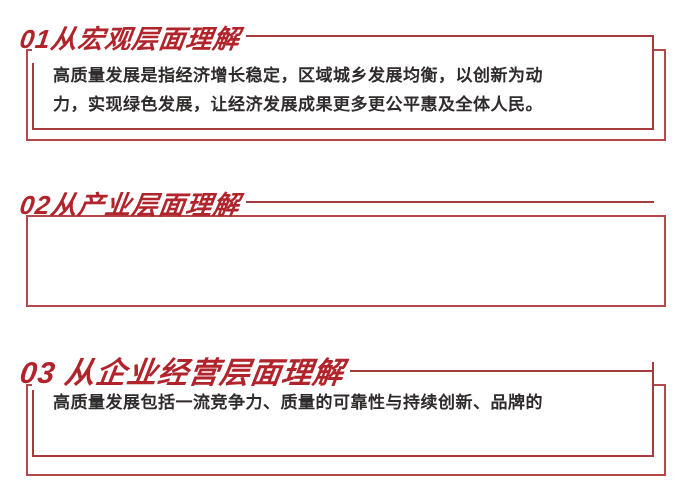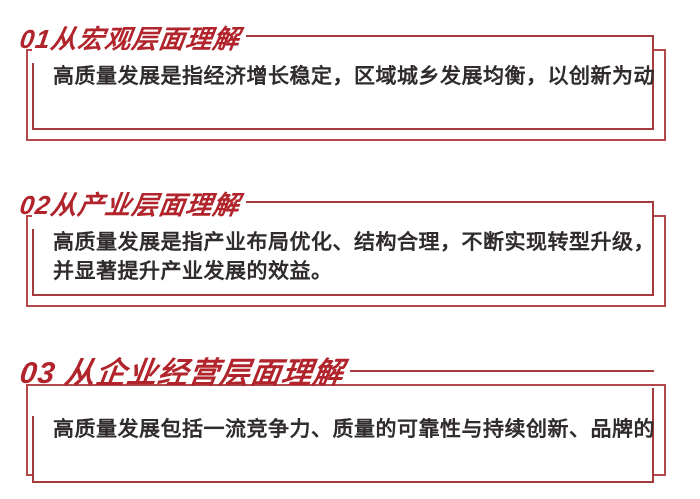--- a/index.html
+++ b/index.html
@@ -60,54 +60,51 @@
   
   .front-box{
     position:absolute;left:32px;width:622px;height:95px;
     background:var(--c-bg);
     border-right:2px solid var(--c-frame-front);
     border-bottom:2px solid var(--c-frame-front);
     z-index:1;
     padding:26px 18px 0 21px;
   }
   .sec1 .front-box,.sec2 .front-box{top:11px;}
-  .sec3 .front-box{top:31px;padding-top:26px;}
+  .sec3 .front-box{top:5px;padding-top:26px;}
   .front-box::before{ 
     content:"";position:absolute;left:0;top:28px;bottom:0;width:2px;
     background:var(--c-frame-front);
   }
   .body-line{
-    font-size:21px;
+    font-size:17px;
     line-height:29px;
     font-weight:700;
     color:var(--c-body);
     letter-spacing:0.5px;
     white-space:nowrap;
   }
 </style>
 </head>
 <body>
 
 <section class="sec sec1">
   <div class="back-frame"></div>
   <div class="front-box">
     <div class="body-line">高质量发展是指经济增长稳定，区域城乡发展均衡，以创新为动</div>
+    <div class="body-line">力，实现绿色发展，让经济发展成果更多更公平惠及全体人民。</div>
   </div>
   <div class="heading-row">
     <h2 class="heading">01从宏观层面理解</h2>
     <div class="heading-rule"></div>
   </div>
 </section>
 
 <section class="sec sec2">
   <div class="back-frame"></div>
-  <div class="front-box">
-    <div class="body-line">高质量发展是指产业布局优化、结构合理，不断实现转型升级，</div>
-    <div class="body-line">并显著提升产业发展的效益。</div>
-  </div>
   <div class="heading-row">
     <h2 class="heading">02从产业层面理解</h2>
     <div class="heading-rule"></div>
   </div>
 </section>
 
 <section class="sec sec3">
   <div class="back-frame"></div>
   <div class="front-box">
     <div class="body-line">高质量发展包括一流竞争力、质量的可靠性与持续创新、品牌的</div>

